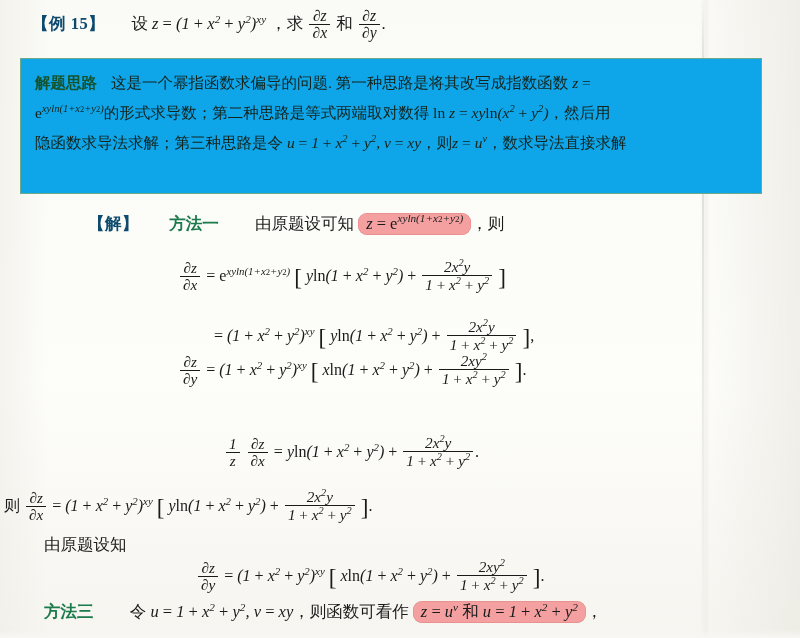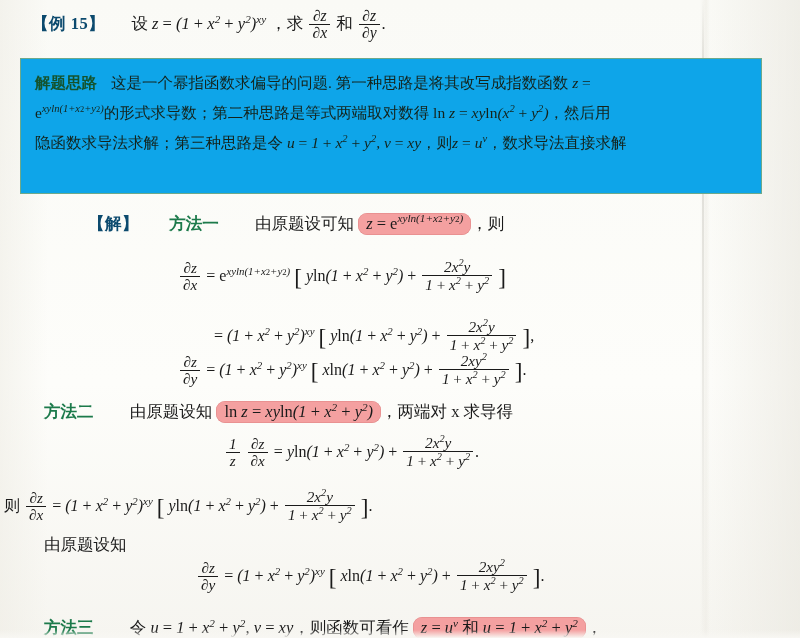--- a/index.html
+++ b/index.html
@@ -129,21 +129,21 @@
   }
   .eq-a { left: 178px; top: 258px; }
   .eq-b { left: 214px; top: 318px; }
   .eq-c { left: 178px; top: 352px; }
 
   .m2-head { position: absolute; left: 44px; top: 400px; font-size: 16.5px; white-space: nowrap; }
   .eq-d { position: absolute; left: 224px; top: 434px; font-size: 16px; white-space: nowrap; }
   .eq-e { position: absolute; left: 4px; top: 488px; font-size: 16px; white-space: nowrap; }
   .same { position: absolute; left: 44px; top: 534px; font-size: 16.5px; }
   .eq-f { position: absolute; left: 196px; top: 558px; font-size: 16px; white-space: nowrap; }
-  .m3-head { position: absolute; left: 44px; top: 616px; font-size: 16.5px; white-space: nowrap; }
+  .m3-head { position: absolute; left: 44px; top: 600px; font-size: 16.5px; white-space: nowrap; }
 
   .clip-bottom {
     position: absolute;
     left: 0; top: 630px; width: 800px; height: 8px;
     background: linear-gradient(180deg, rgba(253,253,250,0) 0%, rgba(248,247,243,1) 100%);
     pointer-events: none;
   }
 </style>
 </head>
 <body>
@@ -216,26 +216,20 @@
   <div class="eq eq-c">
     <span class="frac m"><span class="num">∂z</span><span class="den">∂y</span></span>
     <span class="m">
       <span class="up">=</span> (1 <span class="up">+</span> x<sup class="s up">2</sup> <span class="up">+</span> y<sup class="s up">2</sup>)<sup class="s">xy</sup>
       <span class="bigsq">[</span> x<span class="up">ln</span>(1 <span class="up">+</span> x<sup class="s up">2</sup> <span class="up">+</span> y<sup class="s up">2</sup>) <span class="up">+</span>
       <span class="frac"><span class="num">2xy<sup class="s up">2</sup></span><span class="den">1 <span class="up">+</span> x<sup class="s up">2</sup> <span class="up">+</span> y<sup class="s up">2</sup></span></span>
       <span class="bigsq">]</span><span class="up">.</span>
     </span>
   </div>
 
-  <div class="m2-head">
-    <span class="method-label">方法二</span>
-    <span style="display:inline-block;width:14px"></span>
-    <span>由原题设知</span>
-    <span class="hl m"><span class="up">ln</span> z <span class="up">=</span> xy<span class="up">ln</span>(1 <span class="up">+</span> x<sup class="s up">2</sup> <span class="up">+</span> y<sup class="s up">2</sup>)</span><span>，两端对 x 求导得</span>
-  </div>
 
   <div class="eq-d">
     <span class="frac m"><span class="num">1</span><span class="den">z</span></span>
     <span class="frac m"><span class="num">∂z</span><span class="den">∂x</span></span>
     <span class="m">
       <span class="up">=</span> y<span class="up">ln</span>(1 <span class="up">+</span> x<sup class="s up">2</sup> <span class="up">+</span> y<sup class="s up">2</sup>) <span class="up">+</span>
       <span class="frac"><span class="num">2x<sup class="s up">2</sup>y</span><span class="den">1 <span class="up">+</span> x<sup class="s up">2</sup> <span class="up">+</span> y<sup class="s up">2</sup></span></span><span class="up">.</span>
     </span>
   </div>
 

